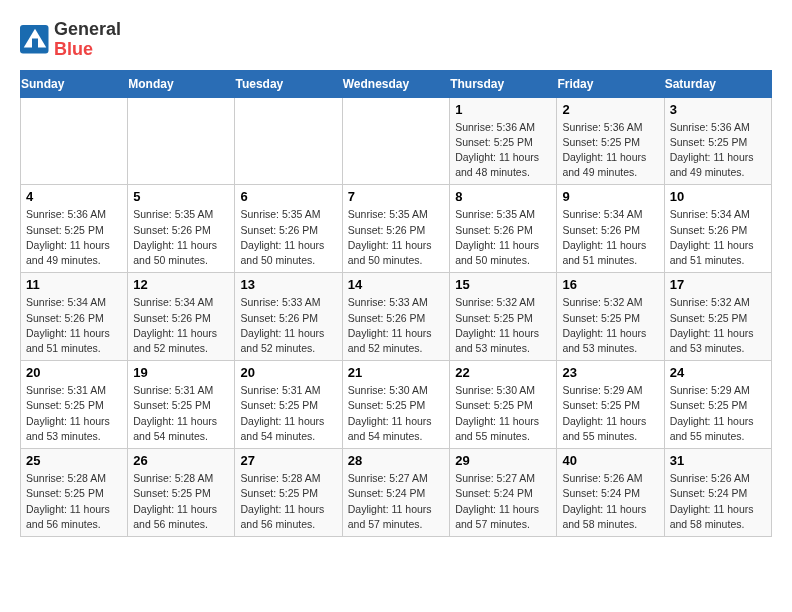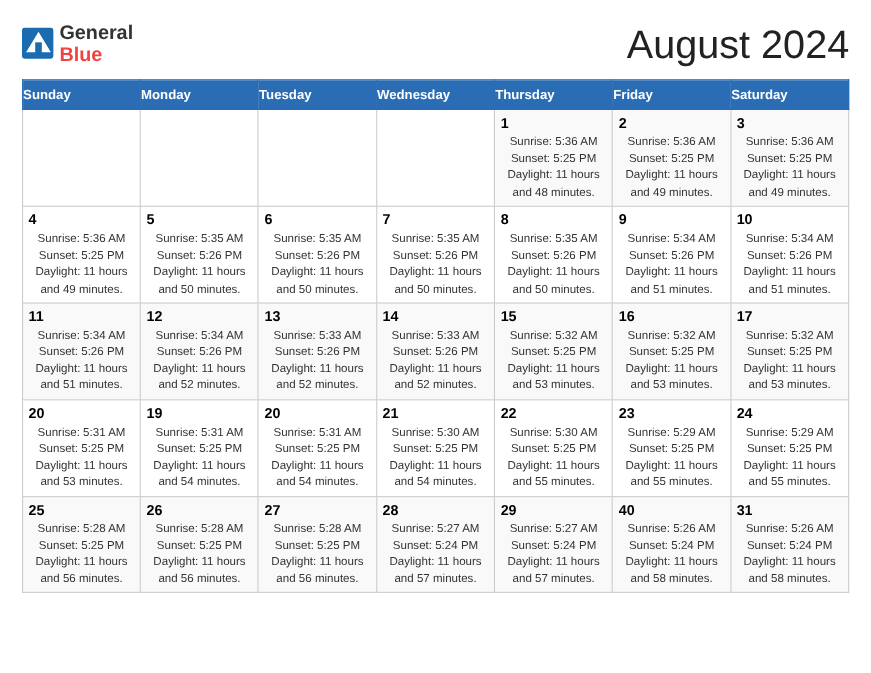--- a/index.html
+++ b/index.html
@@ -74,21 +74,20 @@
     .day-number {
       font-weight: bold;
       font-size: 13px;
       margin-bottom: 3px;
       display: block;
     }
     .day-info {
       color: #333;
       line-height: 1.45;
       font-size: 10.5px;
-      text-align: center;
     }
     .empty-cell {
       background: #fff !important;
     }
   </style>
 </head>
 <body>
 
 <div class="header">
   <div class="logo">
@@ -96,21 +95,20 @@
       <rect x="0" y="0" width="38" height="38" rx="4" fill="#1a6bb0"></rect>
       <polygon points="20,5 35,30 5,30" fill="white"></polygon>
       <rect x="16" y="18" width="8" height="14" fill="#1a6bb0"></rect>
     </svg>
     <div class="logo-text">
       <span>General</span>
       <span>Blue</span>
     </div>
   </div>
   <div class="title-block">
-    <div class="month-year">August 2024</div>
   </div>
 </div>
 
 <table>
   <thead>
     <tr>
     <th>Sunday</th>
         <th>Monday</th>
         <th>Tuesday</th>
         <th>Wednesday</th>

